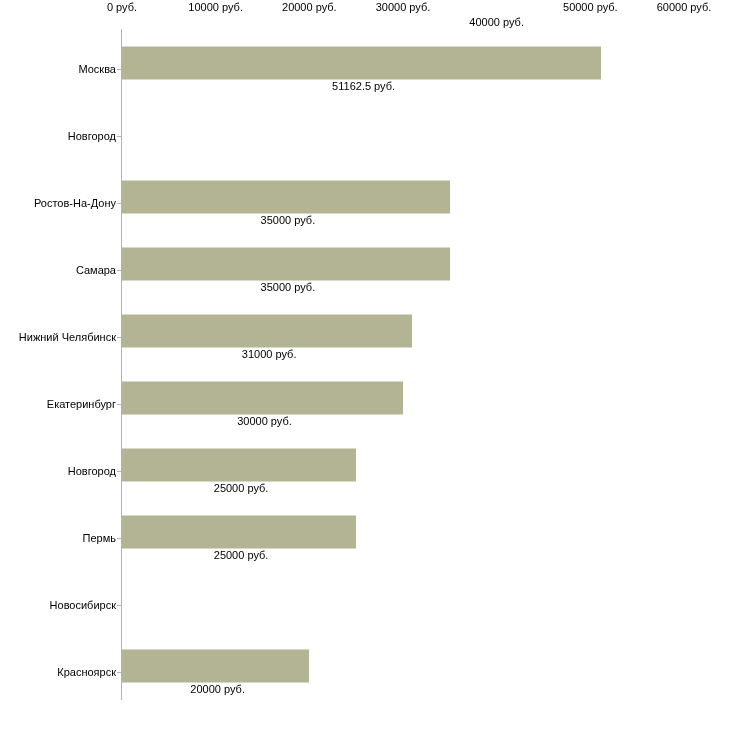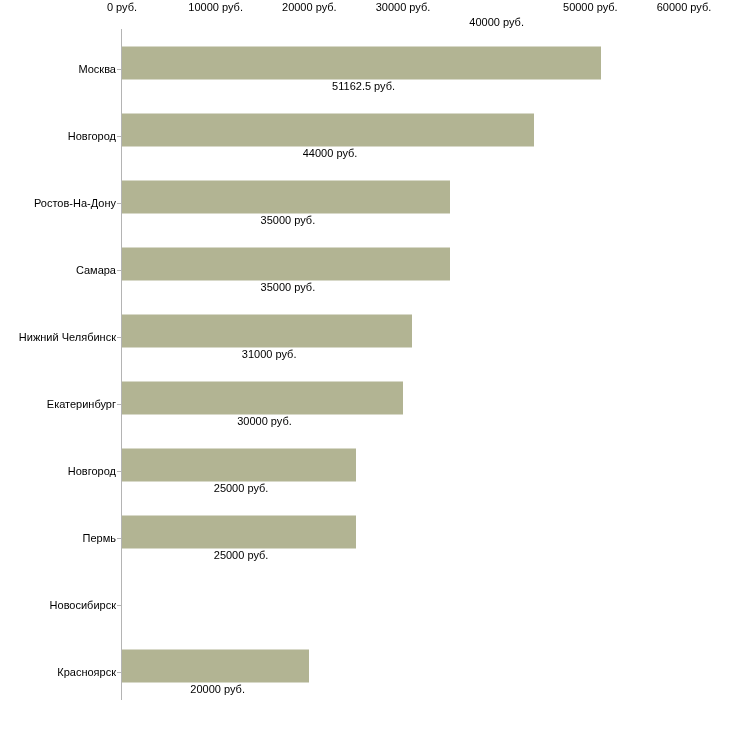--- a/index.html
+++ b/index.html
@@ -117,24 +117,20 @@
         <div class="row-label">Москва</div>
         <div class="tick-mark"></div>
         <div class="bar-wrap">
           <div class="bar" style="width: 479.222px; background: rgb(178, 180, 147);"></div>
           <div class="bar-value">51162.5 руб.</div>
         </div>
       </div>
       <div class="row">
         <div class="row-label">Новгород</div>
         <div class="tick-mark"></div>
-        <div class="bar-wrap">
-          <div class="bar" style="width: 412.133px; background: rgb(178, 180, 147);"></div>
-          <div class="bar-value">44000 руб.</div>
-        </div>
       </div>
       <div class="row">
         <div class="row-label">Ростов-На-Дону</div>
         <div class="tick-mark"></div>
         <div class="bar-wrap">
           <div class="bar" style="width: 327.833px; background: rgb(178, 180, 147);"></div>
           <div class="bar-value">35000 руб.</div>
         </div>
       </div>
       <div class="row">

